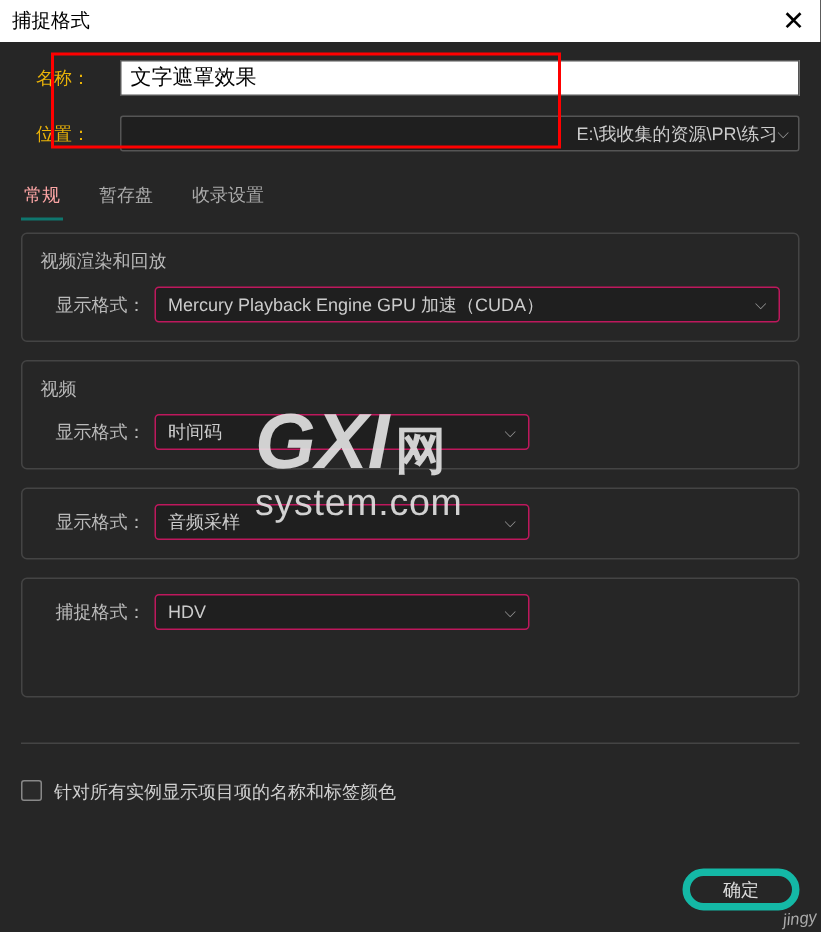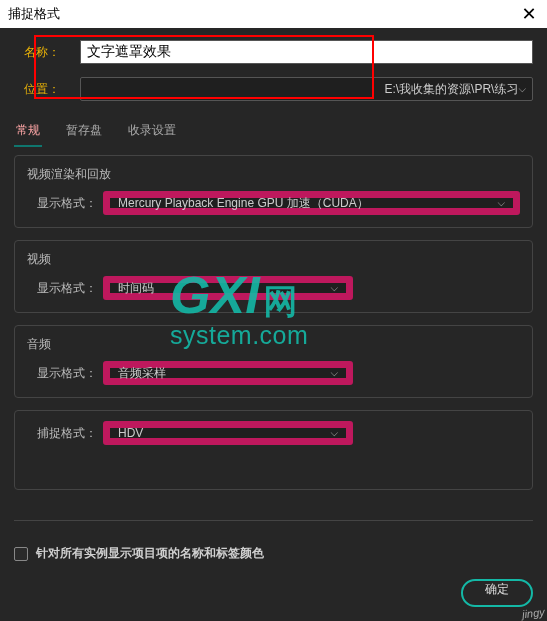--- a/index.html
+++ b/index.html
@@ -116,76 +116,74 @@
     }
     .select-row label {
       color: #bababa;
       width: 70px;
       text-align: right;
     }
     .select {
       flex: 1;
       height: 24px;
       background: #1f1f1f;
-      border: 7px solid #be185d;
+      border: 1px solid #be185d;
       border-radius: 3px;
       padding: 0 8px;
       color: #ccc;
       display: flex;
       align-items: center;
       justify-content: space-between;
       cursor: pointer;
       max-width: 250px;
     }
     .select.wide { max-width: none; }
     .chevron {
       font-size: 10px;
       color: #999;
     }
     .checkbox-row {
       display: flex;
-      align-items: center;
       gap: 8px;
       padding: 6px 14px;
       margin-top: 18px;
-      font-weight: bold;
     }
     .checkbox-box {
       width: 14px;
       height: 14px;
       border: 1px solid #888;
       border-radius: 2px;
       background: #2a2a2a;
     }
     .footer {
       position: absolute;
       bottom: 14px;
       right: 14px;
       display: flex;
       gap: 8px;
     }
     .ok-btn {
       height: 28px;
       padding: 0 22px;
       background: #262626;
-      border: 2px solid #14b8a6;
+      border: 5px solid #14b8a6;
       border-radius: 14px;
       color: #ddd;
       cursor: pointer;
       display: flex;
-      align-items: flex-start;
+      align-items: flex-end;
     }
     .watermark {
       position: absolute;
       left: 170px;
       top: 265px;
       pointer-events: none;
       opacity: 0.9;
       font-family: Arial, sans-serif;
-      color: #14b8a6;
+      color: #e5e5e5;
     }
     .watermark .gxi { font-size: 42px; font-weight: bold; display: flex; align-items: baseline; }
     .watermark .g { font-size: 52px; font-style: italic; }
     .watermark .net { font-size: 34px; margin-left: 4px; }
     .watermark .sys { font-size: 25px; letter-spacing: 0.5px; margin-top: -4px; }
     .corner-logo {
       position: absolute;
       right: 2px;
       bottom: 2px;
       color: #aaa;
@@ -247,21 +245,20 @@
     <div class="select-row">
       <label>显示格式：</label>
       <div class="select">
         <span>时间码</span>
         <span class="chevron">⌵</span>
       </div>
     </div>
   </div>
 
   <div class="group">
-    <div class="group-title">音频</div>
     <div class="select-row">
       <label>显示格式：</label>
       <div class="select">
         <span>音频采样</span>
         <span class="chevron">⌵</span>
       </div>
     </div>
   </div>
 
   <div class="group capture">

